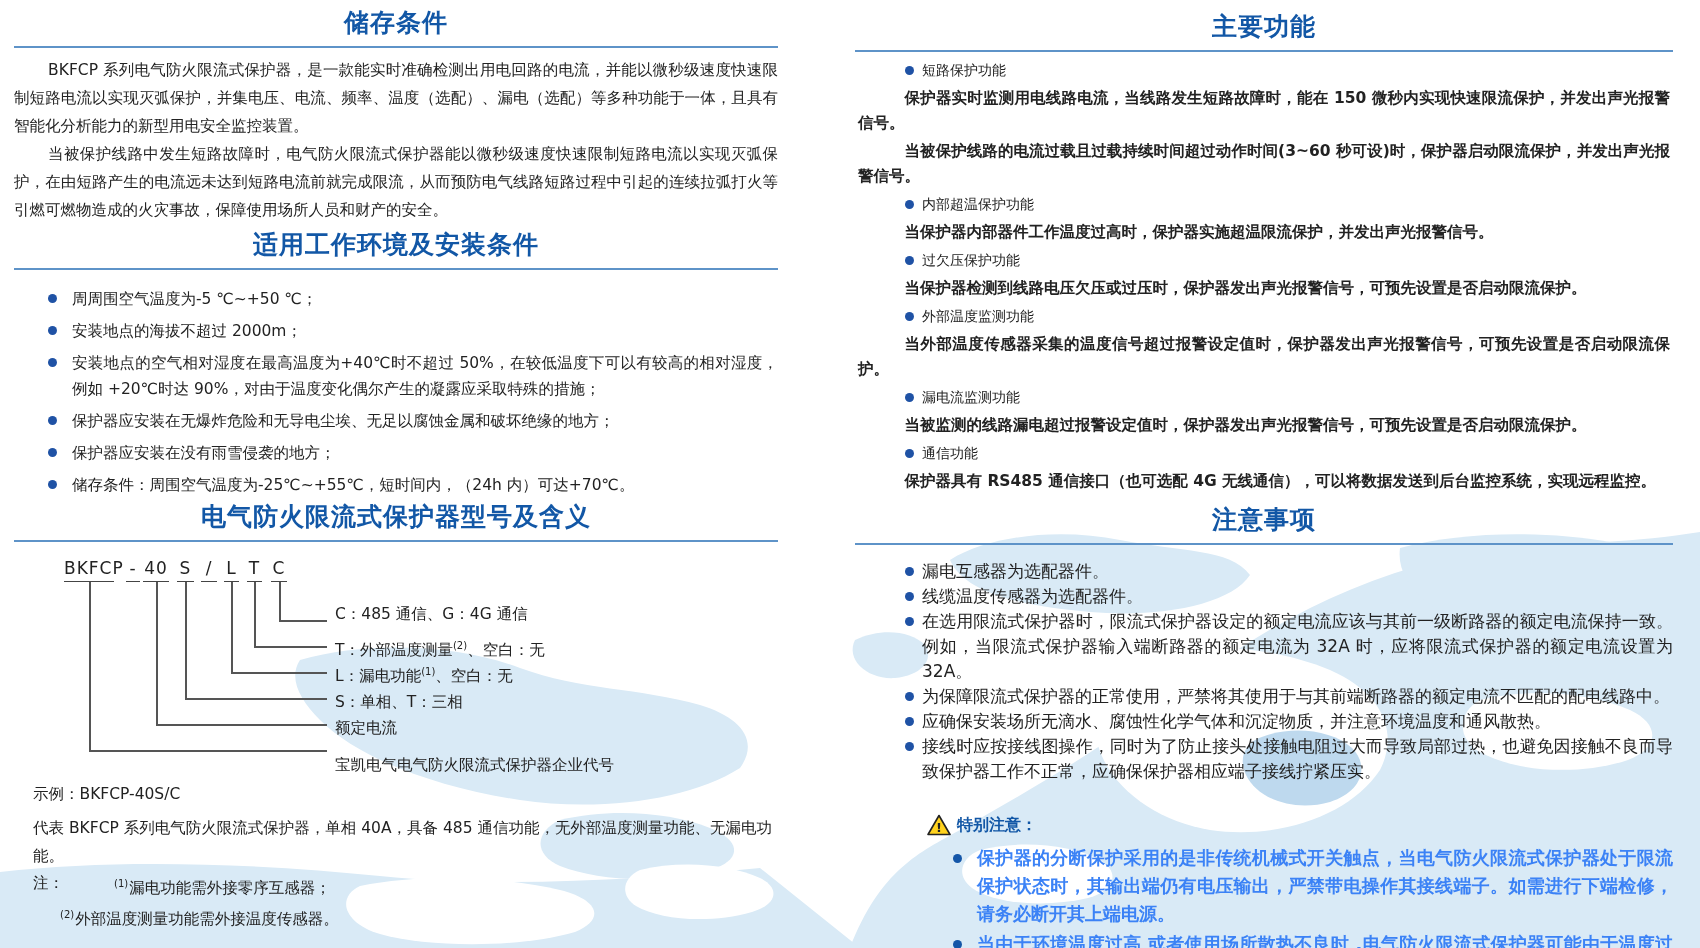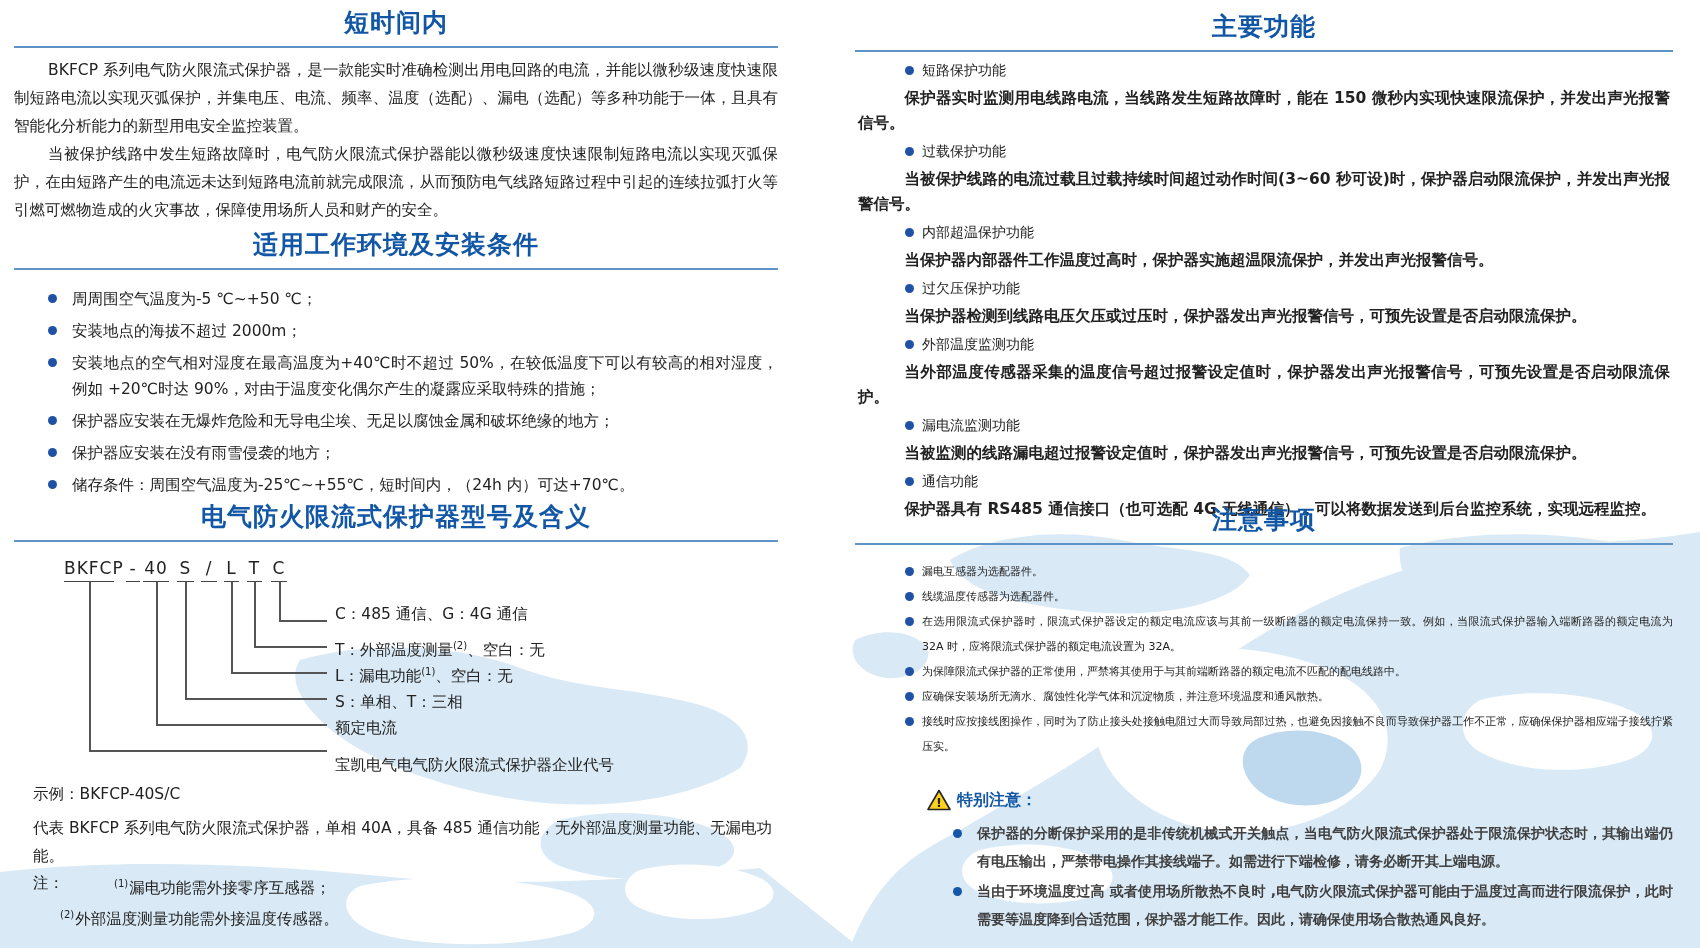--- a/index.html
+++ b/index.html
@@ -62,33 +62,33 @@
     list-style:none;
   }
   li.func-head .dot{left:50px;top:8px;}
   .func-desc{
     margin:3px;font-size:15.5px;line-height:25px;text-align:justify;
     text-indent:3em;color:#222;font-weight:bold;
   }
   .sec-notes2{top:505px;}
   ul.nlist{list-style:none;margin:14px 0 0 0;padding:0;}
   ul.nlist li{
-    position:relative;padding-left:67px;font-size:11px;line-height:25px;
+    position:relative;padding-left:67px;font-size:17px;line-height:25px;
     text-align:justify;
   }
   ul.nlist li .dot{left:50px;top:8px;}
   .special-head{
     display:flex;align-items:center;margin:30px 0 0 72px;
     font-size:16px;font-weight:bold;color:#1257a6;
   }
   .warn-icon{margin-right:6px;flex:0 0 auto;}
   ul.slist{list-style:none;margin:8px 0 0 0;padding:0;}
   ul.slist li{
-    position:relative;padding-left:122px;font-size:14px;line-height:28px;
-    font-weight:bold;color:#404040;text-align:justify;margin-bottom:2px;
+    position:relative;padding-left:122px;font-size:18px;line-height:28px;
+    font-weight:bold;color:#3b82f6;text-align:justify;margin-bottom:2px;
   }
   ul.slist li .dot{left:98px;top:10px;background:#1456a8;}
 </style>
 </head>
 <body>
 
 <svg class="bgmap" viewBox="0 0 1700 948" xmlns="http://www.w3.org/2000/svg" aria-hidden="true">
 
   <path fill="#d9eaf6" d="M1700,532 C1600,548 1520,540 1440,560 C1340,585 1260,630 1180,690 C1100,750 1030,790 960,830 C920,852 880,870 850,948 L1700,948 Z"></path>
 
@@ -105,21 +105,21 @@
   <path fill="#ffffff" d="M640,870 C680,860 730,864 760,878 C780,888 778,904 752,912 C710,924 660,920 636,906 C620,896 622,878 640,870 Z"></path>
   <path fill="#ffffff" d="M1480,700 C1530,688 1590,692 1630,710 C1660,724 1660,748 1628,760 C1580,776 1515,772 1480,752 C1456,738 1458,712 1480,700 Z"></path>
   <path fill="#ffffff" d="M980,850 C1020,840 1070,844 1100,860 C1120,872 1116,890 1088,898 C1045,908 995,904 972,888 C956,876 960,858 980,850 Z"></path>
 
   <path fill="#bed9ee" d="M1255,740 C1285,725 1330,728 1352,748 C1370,766 1362,792 1330,802 C1295,812 1258,800 1246,775 C1240,762 1242,748 1255,740 Z"></path>
 </svg>
 
 <div class="col col-left">
 
   <section class="sec-overview">
-    <h2 class="sec-title">短时间内</h2>
+    <h2 class="sec-title">储存条件</h2>
     <hr class="rule">
     <p class="para">BKFCP 系列电气防火限流式保护器，是一款能实时准确检测出用电回路的电流，并能以微秒级速度快速限制短路电流以实现灭弧保护，并集电压、电流、频率、温度（选配）、漏电（选配）等多种功能于一体，且具有智能化分析能力的新型用电安全监控装置。</p>
     <p class="para">当被保护线路中发生短路故障时，电气防火限流式保护器能以微秒级速度快速限制短路电流以实现灭弧保护，在由短路产生的电流远未达到短路电流前就完成限流，从而预防电气线路短路过程中引起的连续拉弧打火等引燃可燃物造成的火灾事故，保障使用场所人员和财产的安全。</p>
   </section>
 
   <section class="sec-env">
     <h2 class="sec-title">适用工作环境及安装条件</h2>
     <hr class="rule">
     <ul class="blist">
       <li><span class="dot"></span><span>周周围空气温度为-5 ℃~+50 ℃；</span></li>
@@ -180,21 +180,20 @@
 </div>
 
 <div class="col col-right">
 
   <section class="sec-func">
     <h2 class="sec-title">主要功能</h2>
     <hr class="rule">
     <div class="func-list">
       <li class="func-head"><span class="dot"></span><span>短路保护功能</span></li>
       <p class="func-desc">保护器实时监测用电线路电流，当线路发生短路故障时，能在 150 微秒内实现快速限流保护，并发出声光报警信号。</p>
-      <li class="func-head"><span class="dot"></span><span>过载保护功能</span></li>
       <p class="func-desc">当被保护线路的电流过载且过载持续时间超过动作时间(3~60 秒可设)时，保护器启动限流保护，并发出声光报警信号。</p>
       <li class="func-head"><span class="dot"></span><span>内部超温保护功能</span></li>
       <p class="func-desc">当保护器内部器件工作温度过高时，保护器实施超温限流保护，并发出声光报警信号。</p>
       <li class="func-head"><span class="dot"></span><span>过欠压保护功能</span></li>
       <p class="func-desc">当保护器检测到线路电压欠压或过压时，保护器发出声光报警信号，可预先设置是否启动限流保护。</p>
       <li class="func-head"><span class="dot"></span><span>外部温度监测功能</span></li>
       <p class="func-desc">当外部温度传感器采集的温度信号超过报警设定值时，保护器发出声光报警信号，可预先设置是否启动限流保护。</p>
       <li class="func-head"><span class="dot"></span><span>漏电流监测功能</span></li>
       <p class="func-desc">当被监测的线路漏电超过报警设定值时，保护器发出声光报警信号，可预先设置是否启动限流保护。</p>
       <li class="func-head"><span class="dot"></span><span>通信功能</span></li>

